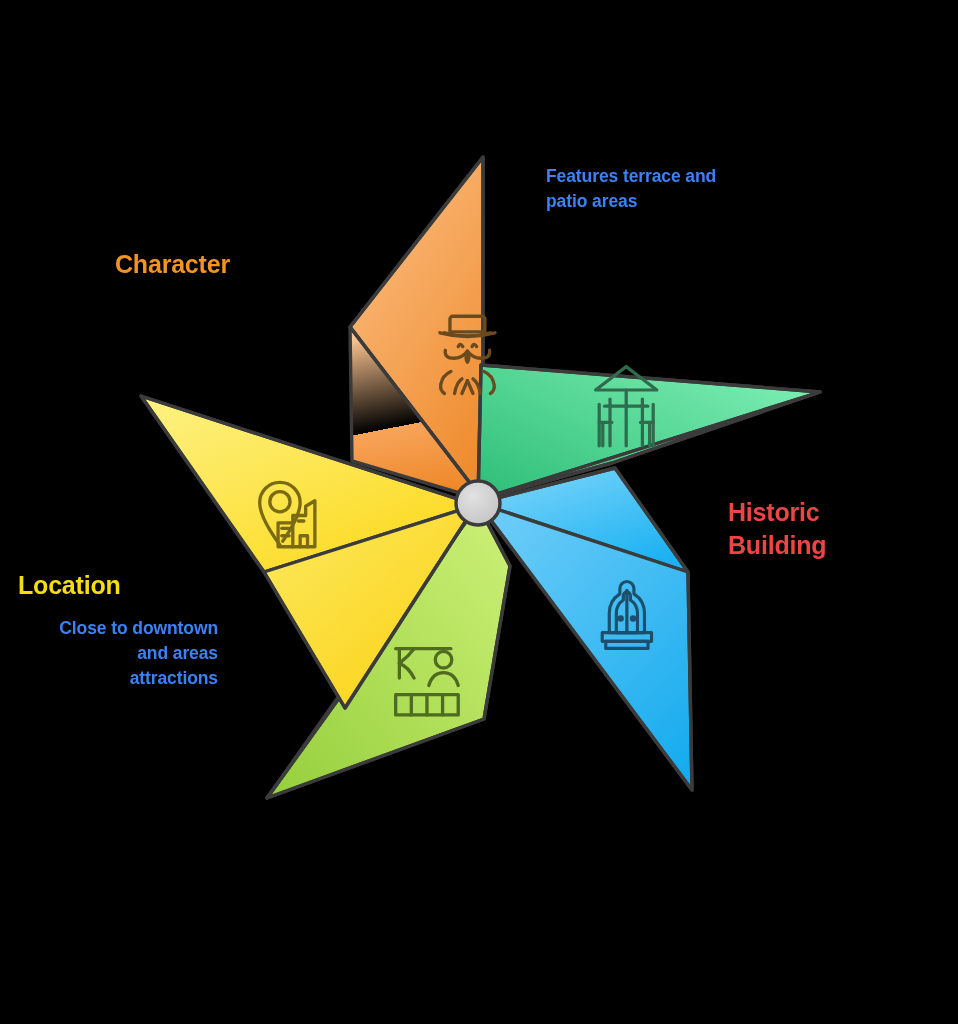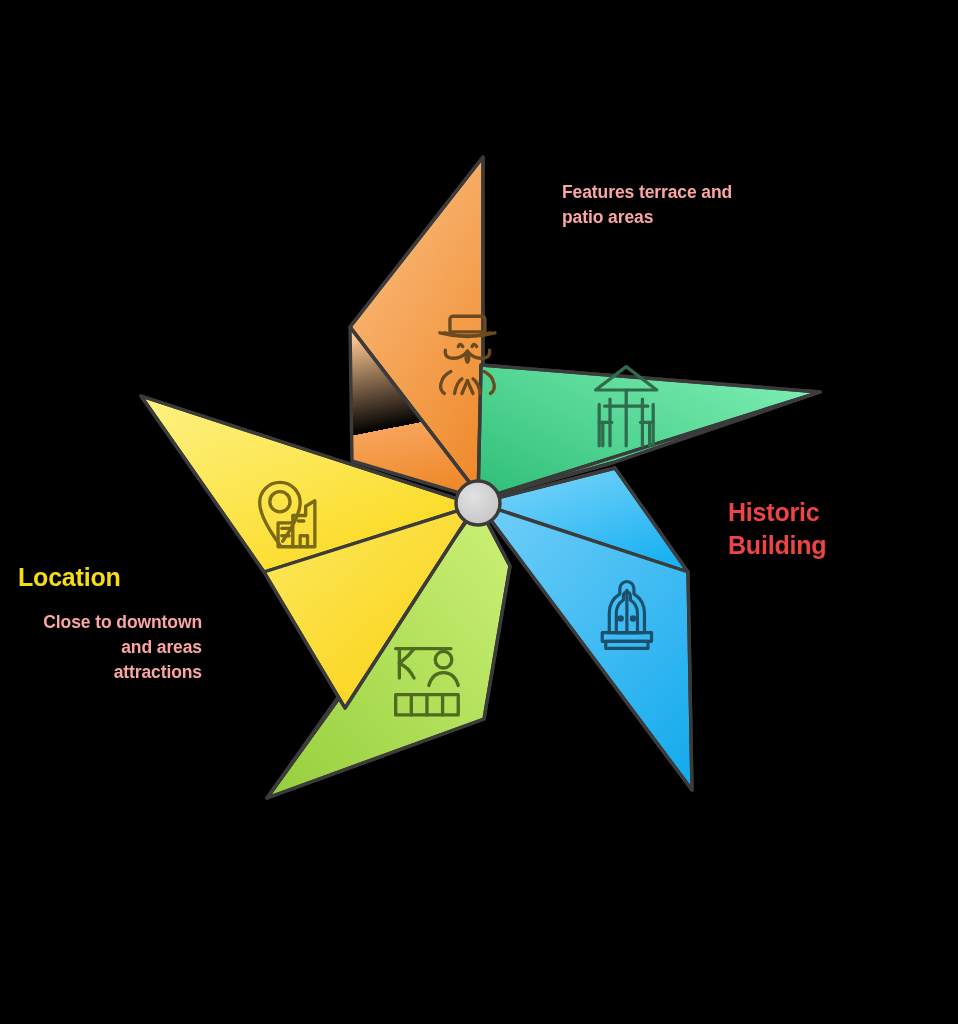--- a/index.html
+++ b/index.html
@@ -33,44 +33,44 @@
   }
   .label-title {
     font-weight: bold;
     font-size: 25px;
     line-height: 33px;
     letter-spacing: -0.2px;
     margin: 0 0 14px 0;
     white-space: pre-line;
   }
   .label-desc {
-    color: #fca5a5;
+    color: #3b82f6;
     font-weight: bold;
     font-size: 17.5px;
     line-height: 25px;
     letter-spacing: -0.1px;
-    margin: 16px;
+    margin: 0;
     white-space: pre-line;
   }
 
   
   #label-character   { left: 115px; top: 248px; width: 200px; text-align: right; }
   #label-character .label-title { color: #f39322; text-align: left; }
 
   #label-outdoor     { left: 546px; top: 164px; width: 230px; text-align: left; }
   #label-outdoor .label-title { color: #3fc77f; }
 
   #label-historic    { left: 728px; top: 496px; width: 200px; text-align: left; }
   #label-historic .label-title { color: #ef4444; }
 
   #label-event       { left: 360px; top: 778px; width: 222px; text-align: center; }
   #label-event .label-title { color: #8cc83c; }
 
   #label-location    { left: 18px; top: 561px; width: 200px; text-align: right; }
-  #label-location .label-title { color: #f5dd12; text-align: left; }
+  #label-location .label-title { color: #f5dd12; text-align: left; margin-top: 8px; }
 </style>
 </head>
 <body>
 
 <div id="stage">
 
   <svg class="pinwheel" viewBox="0 0 958 1024">
     <defs>
 
       <linearGradient id="gradCharacter" x1="0.45" y1="0" x2="0.6" y2="1">
@@ -224,20 +224,21 @@
       <line x1="28" y1="58" x2="36" y2="58"></line>
       <line x1="28" y1="66" x2="36" y2="66"></line>
       <line x1="46" y1="50" x2="52" y2="50"></line>
       <path d="M48,78 v-12 h8 v12"></path>
     </g>
 
     <circle cx="478" cy="503" r="22" fill="url(#hubGrad)" stroke="#3b3b3b" stroke-width="3.4"></circle>
   </svg>
 
   <div class="label-block" id="label-character">
+    <div class="label-title">Character</div>
   </div>
 
   <div class="label-block" id="label-outdoor">
     <div class="label-desc">Features terrace and
 patio areas</div>
   </div>
 
   <div class="label-block" id="label-historic">
     <div class="label-title">Historic
 Building</div>

